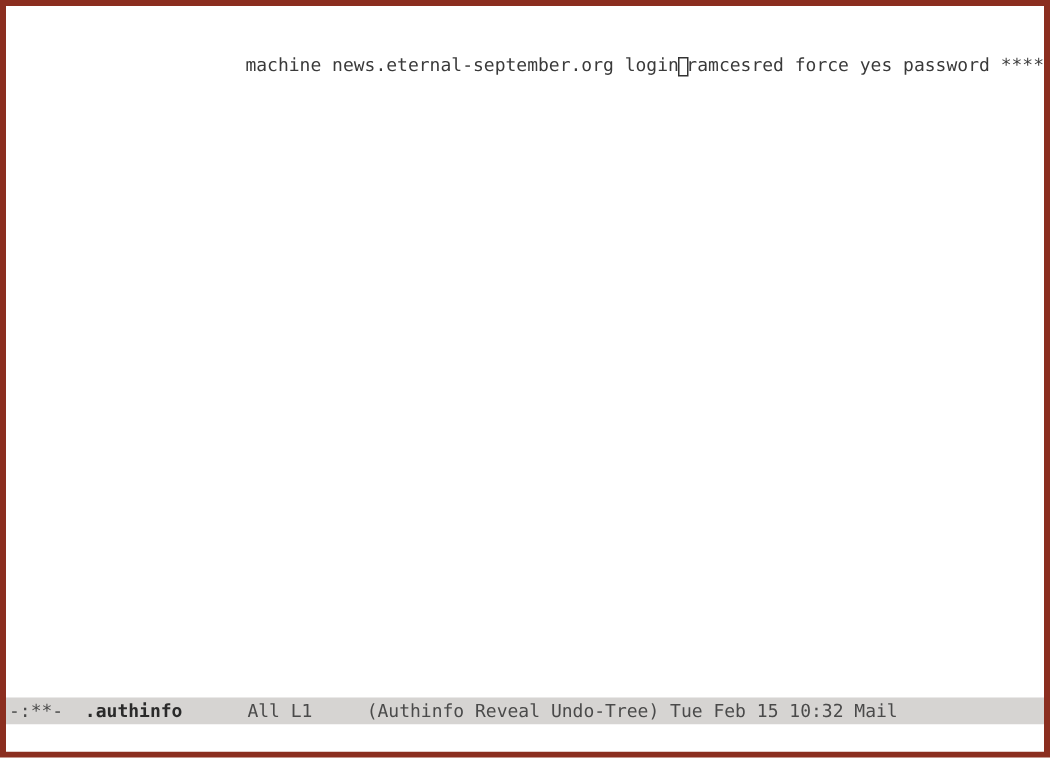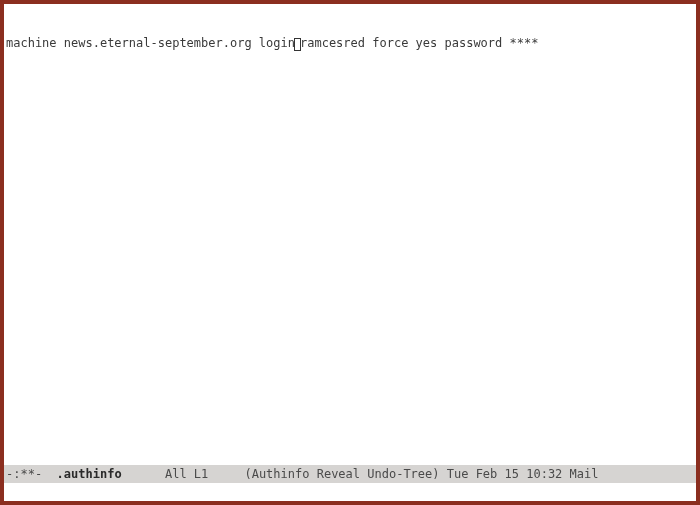--- a/index.html
+++ b/index.html
@@ -24,20 +24,21 @@
       background: #ffffff;
       display: flex;
       flex-direction: column;
     }
     .buffer {
       flex: 1;
       padding: 4px 0 0 0;
       color: #3a3a3a;
       white-space: pre;
       overflow: hidden;
+      text-align: right;
     }
     .content-line {
       line-height: 14px;
       padding-left: 2px;
     }
     .cursor-box {
       display: inline-block;
       width: 7px;
       height: 13px;
       border: 1px solid #333;

